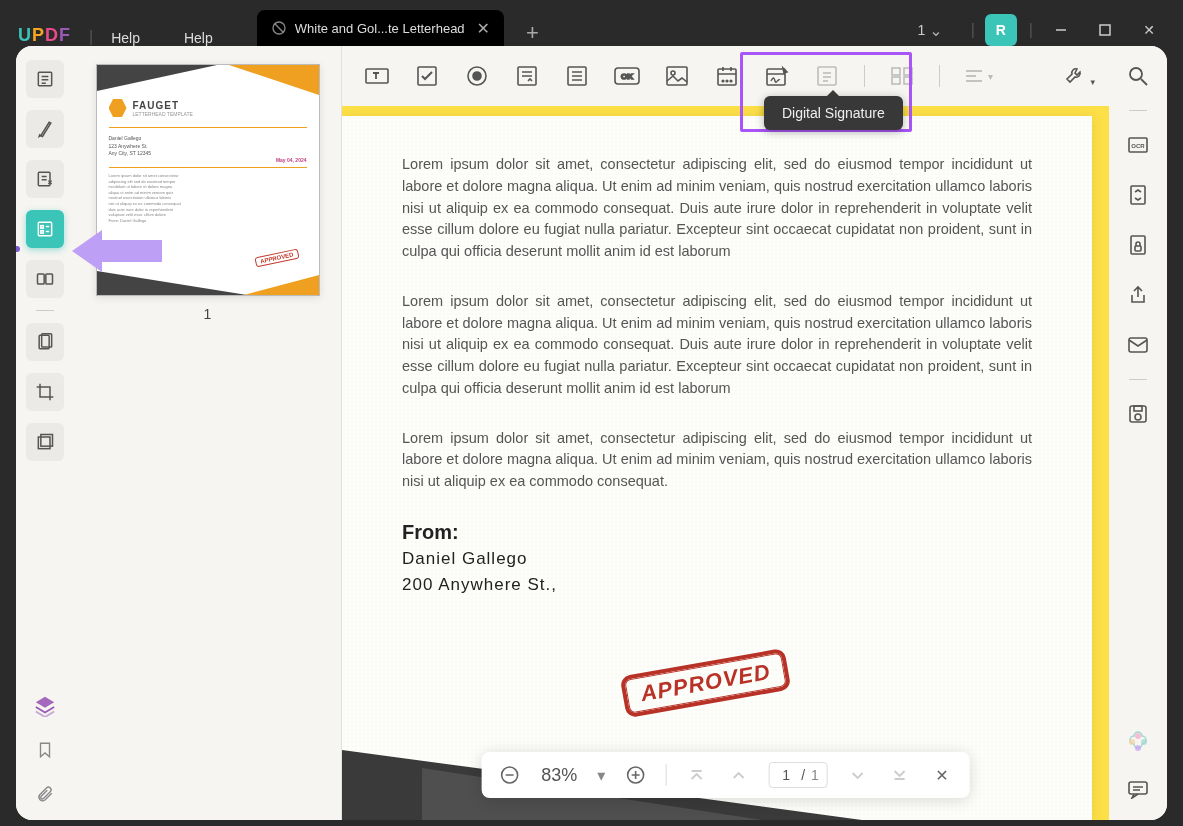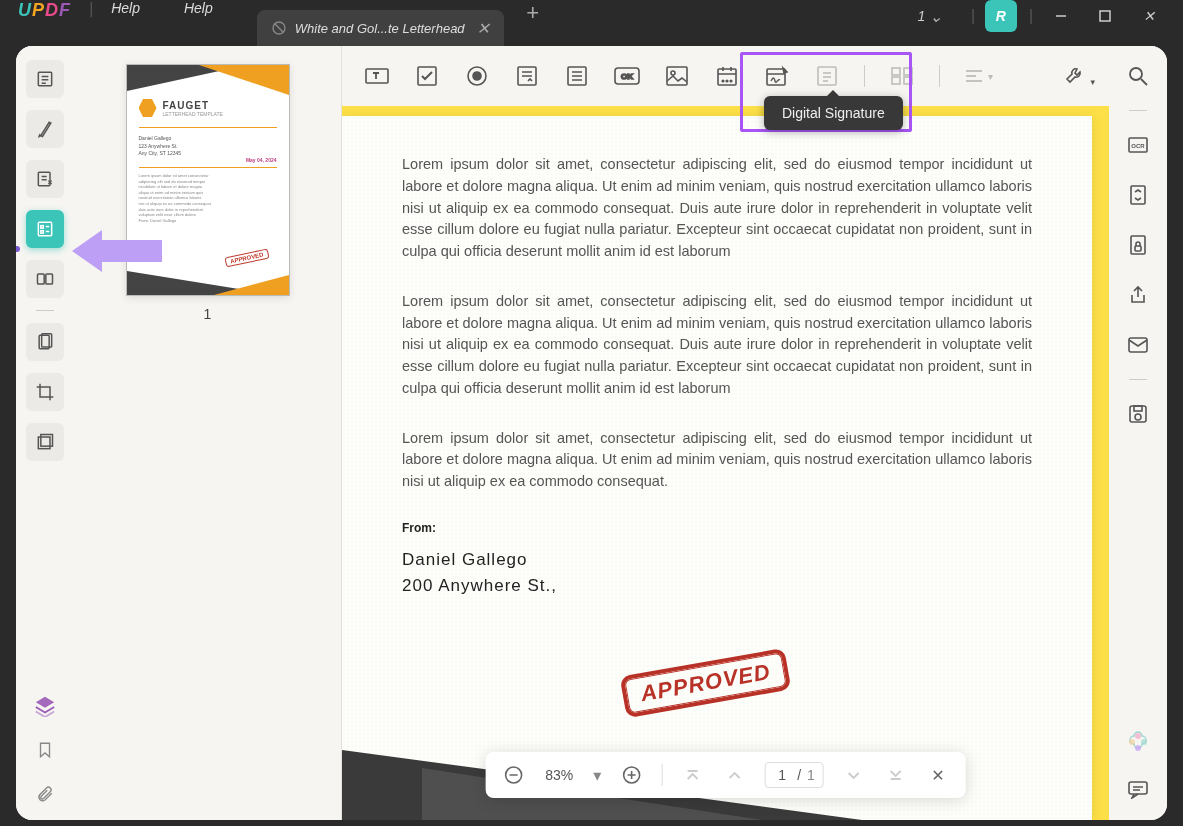--- a/index.html
+++ b/index.html
@@ -1,27 +1,27 @@
 <!DOCTYPE html>
 <html><head>
 <meta charset="utf-8">
 <style>
 * { margin: 0; padding: 0; box-sizing: border-box; font-family: -apple-system, BlinkMacSystemFont, 'Segoe UI', Arial, sans-serif; }
 body { width: 1183px; height: 826px; background: #2a2a2a; overflow: hidden; position: relative; }
 
 
-.titlebar { height: 46px; display: flex; align-items: flex-start; background: #2a2a2a; position: relative; font-style: italic; }
+.titlebar { height: 46px; display: flex; align-items: flex-end; background: #2a2a2a; position: relative; }
 .logo { margin-left: 18px; font-weight: 900; font-size: 18px; letter-spacing: 1px; }
 .logo .u { color: #3bc4b8; }
 .logo .p { color: #f5a623; }
 .logo .d { color: #e94b8a; }
 .logo .f { color: #9b59b6; }
 .sep { color: #555; margin: 0 18px; }
 .menu-item { color: #ddd; font-size: 14px; margin-right: 44px; cursor: pointer; }
-.tab { background: #404040; height: 36px; display: flex; align-items: center; padding: 0 14px; border-radius: 8px 8px 0 0; margin-top: 10px; margin-right: 8px; }
+.tab { background: #000000; height: 36px; display: flex; align-items: center; padding: 0 14px; border-radius: 8px 8px 0 0; margin-top: 10px; margin-right: 8px; }
 .tab .slashicon { width: 16px; height: 16px; margin-right: 8px; display:flex; align-items:center; justify-content:center; color:#888;}
 .tab-title { color: #ddd; font-size: 13px; }
 .tab-close { color: #aaa; margin-left: 12px; font-size: 16px; cursor:pointer; }
 .new-tab { color: #aaa; font-size: 22px; margin-left: 14px; cursor: pointer; }
 .title-right { position: absolute; right: 12px; display: flex; align-items: center; gap: 0; }
 .title-count { color: #ccc; font-size: 14px; margin-right: 4px; }
 .title-chev { color: #aaa; margin-right: 18px; }
 .avatar { width: 32px; height: 32px; background: #3bc4b8; border-radius: 6px; display:flex; align-items:center; justify-content:center; color:#fff; font-weight:600; font-size:14px; margin-right:6px; }
 .win-btn { width: 44px; height: 32px; color: #ccc; display:flex; align-items:center; justify-content:center; font-size:14px; cursor:pointer; }
 
@@ -34,21 +34,21 @@
 .tool-btn.active { background:#3bc4b8; box-shadow: 0 2px 6px rgba(59,196,184,0.5); color:#fff; }
 .tool-sep { width: 18px; height:1px; background:#ccc; margin-bottom:12px; }
 .left-bottom { position:absolute; bottom:10px; display:flex; flex-direction:column; align-items:center; gap:12px; }
 .lb-btn { width:32px; height:32px; display:flex; align-items:center; justify-content:center; color:#888; cursor:pointer;}
 .lb-btn.purple { color:#9b59b6; }
 .arrow-marker { position:absolute; left:56px; top:184px; z-index:10; }
 .marker-dot { position:absolute; left:-2px; top:200px; width:6px; height:6px; background:#7b5ad6; border-radius:50%; z-index:11;}
 
 
 .thumb-panel { width: 268px; background:#f6f5f2; display:flex; flex-direction:column; align-items:center; padding-top:18px; border-right:1px solid #e2e0dc;}
-.thumb-wrap { border:1px solid #bbb; box-shadow:0 2px 8px rgba(0,0,0,0.1); background:#fff; width:164px; height:232px; position:relative; overflow:hidden;}
+.thumb-wrap { border:1px solid #bbb; box-shadow:0 2px 8px rgba(0,0,0,0.1); background:#fff; width:224px; height:232px; position:relative; overflow:hidden;}
 .thumb-num { margin-top:10px; color:#444; font-size:14px; }
 .th-tri1 { position:absolute; top:0; left:0; border-top:26px solid #444; border-right:120px solid transparent; }
 .th-tri2 { position:absolute; top:0; right:0; border-top:30px solid #f0a020; border-left:90px solid transparent; }
 .th-logo-row { position:absolute; top:34px; left:12px; display:flex; align-items:center; gap:6px;}
 .th-hex { width:18px; height:18px; background:#f0a020; clip-path: polygon(25% 0, 75% 0, 100% 50%, 75% 100%, 25% 100%, 0 50%); }
 .th-brand { font-size:10px; font-weight:800; color:#444; letter-spacing:1px;}
 .th-sub { font-size:5px; color:#999; }
 .th-line { position:absolute; top:62px; left:12px; right:12px; height:1px; background:#f0a020;}
 .th-addr { position:absolute; top:70px; left:12px; font-size:5px; color:#555; line-height:1.5;}
 .th-date { position:absolute; top:92px; right:12px; font-size:5px; color:#c04080; font-weight:700;}
@@ -74,34 +74,34 @@
 .rt-sep { width:18px; height:1px; background:#ccc; margin-bottom:18px;}
 .right-bottom { position:absolute; bottom:14px; display:flex; flex-direction:column; align-items:center; gap:16px;}
 .clover { font-size:22px; }
 
 
 .doc-scroll { flex:1; overflow:hidden; display:flex; justify-content:flex-start; }
 .page { width: 750px; background:#fdfdfa; background-image: radial-gradient(rgba(0,0,0,0.015) 1px, transparent 1px); background-size:4px 4px; position:relative; margin-top:10px; box-shadow:0 2px 12px rgba(0,0,0,0.1);}
 .page-content { padding: 38px 60px 0 60px; }
 .para { color:#555; font-size:14.5px; line-height:1.5; text-align:justify; margin-bottom:28px;}
 .from-block { margin-top:20px; }
-.from-label { font-weight:800; font-size:12px; color:#222; margin-bottom:12px;}
+.from-label { font-weight:800; font-size:20px; color:#222; margin-bottom:2px;}
 .from-line { font-weight:400; font-size:17px; color:#222; letter-spacing:1px; line-height:1.55;}
 .stamp-big { position:absolute; left:280px; top:546px; transform:rotate(-10deg); }
 .stamp-box { border:4px solid #b83227; border-radius:10px; padding:4px 14px; font-size:22px; font-weight:900; color:#b83227; font-style:italic; letter-spacing:1px; position:relative; box-shadow:inset 0 0 0 1px #b83227;}
 .stamp-box::before { content:''; position:absolute; inset:-3px; border:1px solid #b83227; border-radius:11px; opacity:.5;}
 .page-bottom { position:absolute; bottom:0; left:0; right:0; height:70px; overflow:hidden;}
 .pb-tri1 { position:absolute; bottom:0; left:0; width:0; height:0; border-bottom:70px solid #3a3a3a; border-right:520px solid transparent;}
 .pb-tri2 { position:absolute; bottom:0; left:80px; width:0; height:0; border-bottom:52px solid #555; border-right:340px solid transparent; opacity:.8;}
 
 
 .nav-bar { position:absolute; bottom:22px; left:50%; transform:translateX(-50%); background:#fff; border-radius:8px; box-shadow:0 2px 16px rgba(0,0,0,0.15); height:46px; display:flex; align-items:center; padding:0 16px; gap:18px; z-index:20; }
 .nav-btn { width:24px; height:24px; color:#666; display:flex; align-items:center; justify-content:center; cursor:pointer;}
 .nav-btn.dis { color:#ccc; }
-.zoom-val { color:#555; font-size:14px; margin:0 2px;}
+.zoom-val { color:#555; font-size:18px; margin:0 2px;}
 .zoom-drop { color:#888; }
 .nav-vsep { width:1px; height:22px; background:#ddd;}
 .page-input { border:1px solid #ddd; border-radius:4px; padding:4px 8px; display:flex; align-items:center; gap:6px; font-size:14px; color:#555;}
 .page-input .cur { min-width:18px; text-align:center;}
 .page-input .tot { color:#888;}
 
 svg { display:block; }
 </style>
 </head>
 <body>

